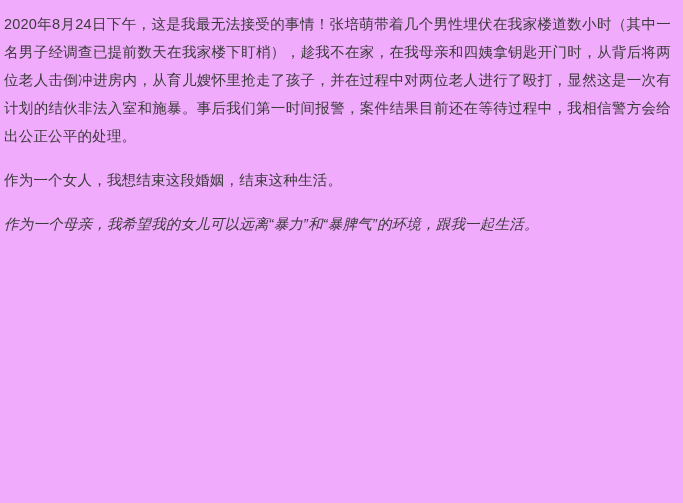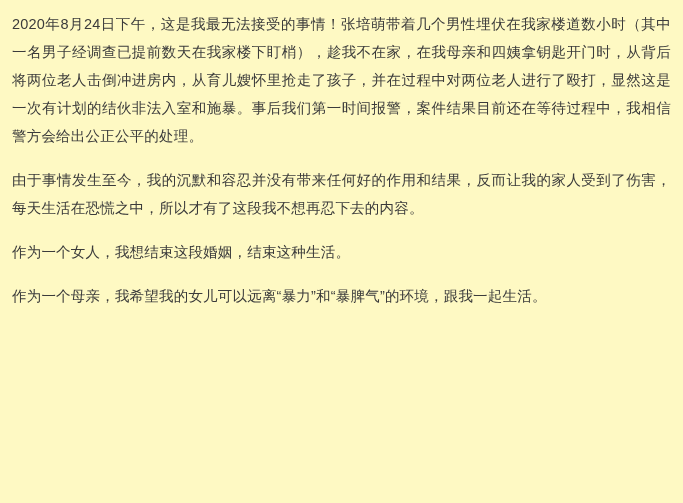--- a/index.html
+++ b/index.html
@@ -9,39 +9,39 @@
   body {
     width: 683px;
     height: 503px;
     background: #ffffff;
     font-family: "Liberation Sans", "DejaVu Sans", sans-serif;
   }
   .page {
     box-sizing: border-box;
     width: 683px;
     height: 503px;
-    padding: 10px 12px 0 12px;
-    background: #fef9c3;
+    padding: 10px 12px 0 4px;
+    background: #f0abfc;
     overflow: hidden;
   }
   .para {
     color: #3b3b3b;
     font-size: 14.5px;
     line-height: 28px;
     text-align: justify;
     text-justify: inter-ideograph;
     letter-spacing: 0.2px;
     margin: 0 0 16px 0;
     word-break: break-all;
   }
   .para.last {
     margin-bottom: 0;
+    font-style: italic;
   }
 </style>
 </head>
 <body>
 
 <div class="page">
   <p class="para">2020年8月24日下午，这是我最无法接受的事情！张培萌带着几个男性埋伏在我家楼道数小时（其中一名男子经调查已提前数天在我家楼下盯梢），趁我不在家，在我母亲和四姨拿钥匙开门时，从背后将两位老人击倒冲进房内，从育儿嫂怀里抢走了孩子，并在过程中对两位老人进行了殴打，显然这是一次有计划的结伙非法入室和施暴。事后我们第一时间报警，案件结果目前还在等待过程中，我相信警方会给出公正公平的处理。</p>
-  <p class="para">由于事情发生至今，我的沉默和容忍并没有带来任何好的作用和结果，反而让我的家人受到了伤害，每天生活在恐慌之中，所以才有了这段我不想再忍下去的内容。</p>
   <p class="para">作为一个女人，我想结束这段婚姻，结束这种生活。</p>
   <p class="para last">作为一个母亲，我希望我的女儿可以远离“暴力”和“暴脾气”的环境，跟我一起生活。</p>
 </div>
 
 </body></html>

